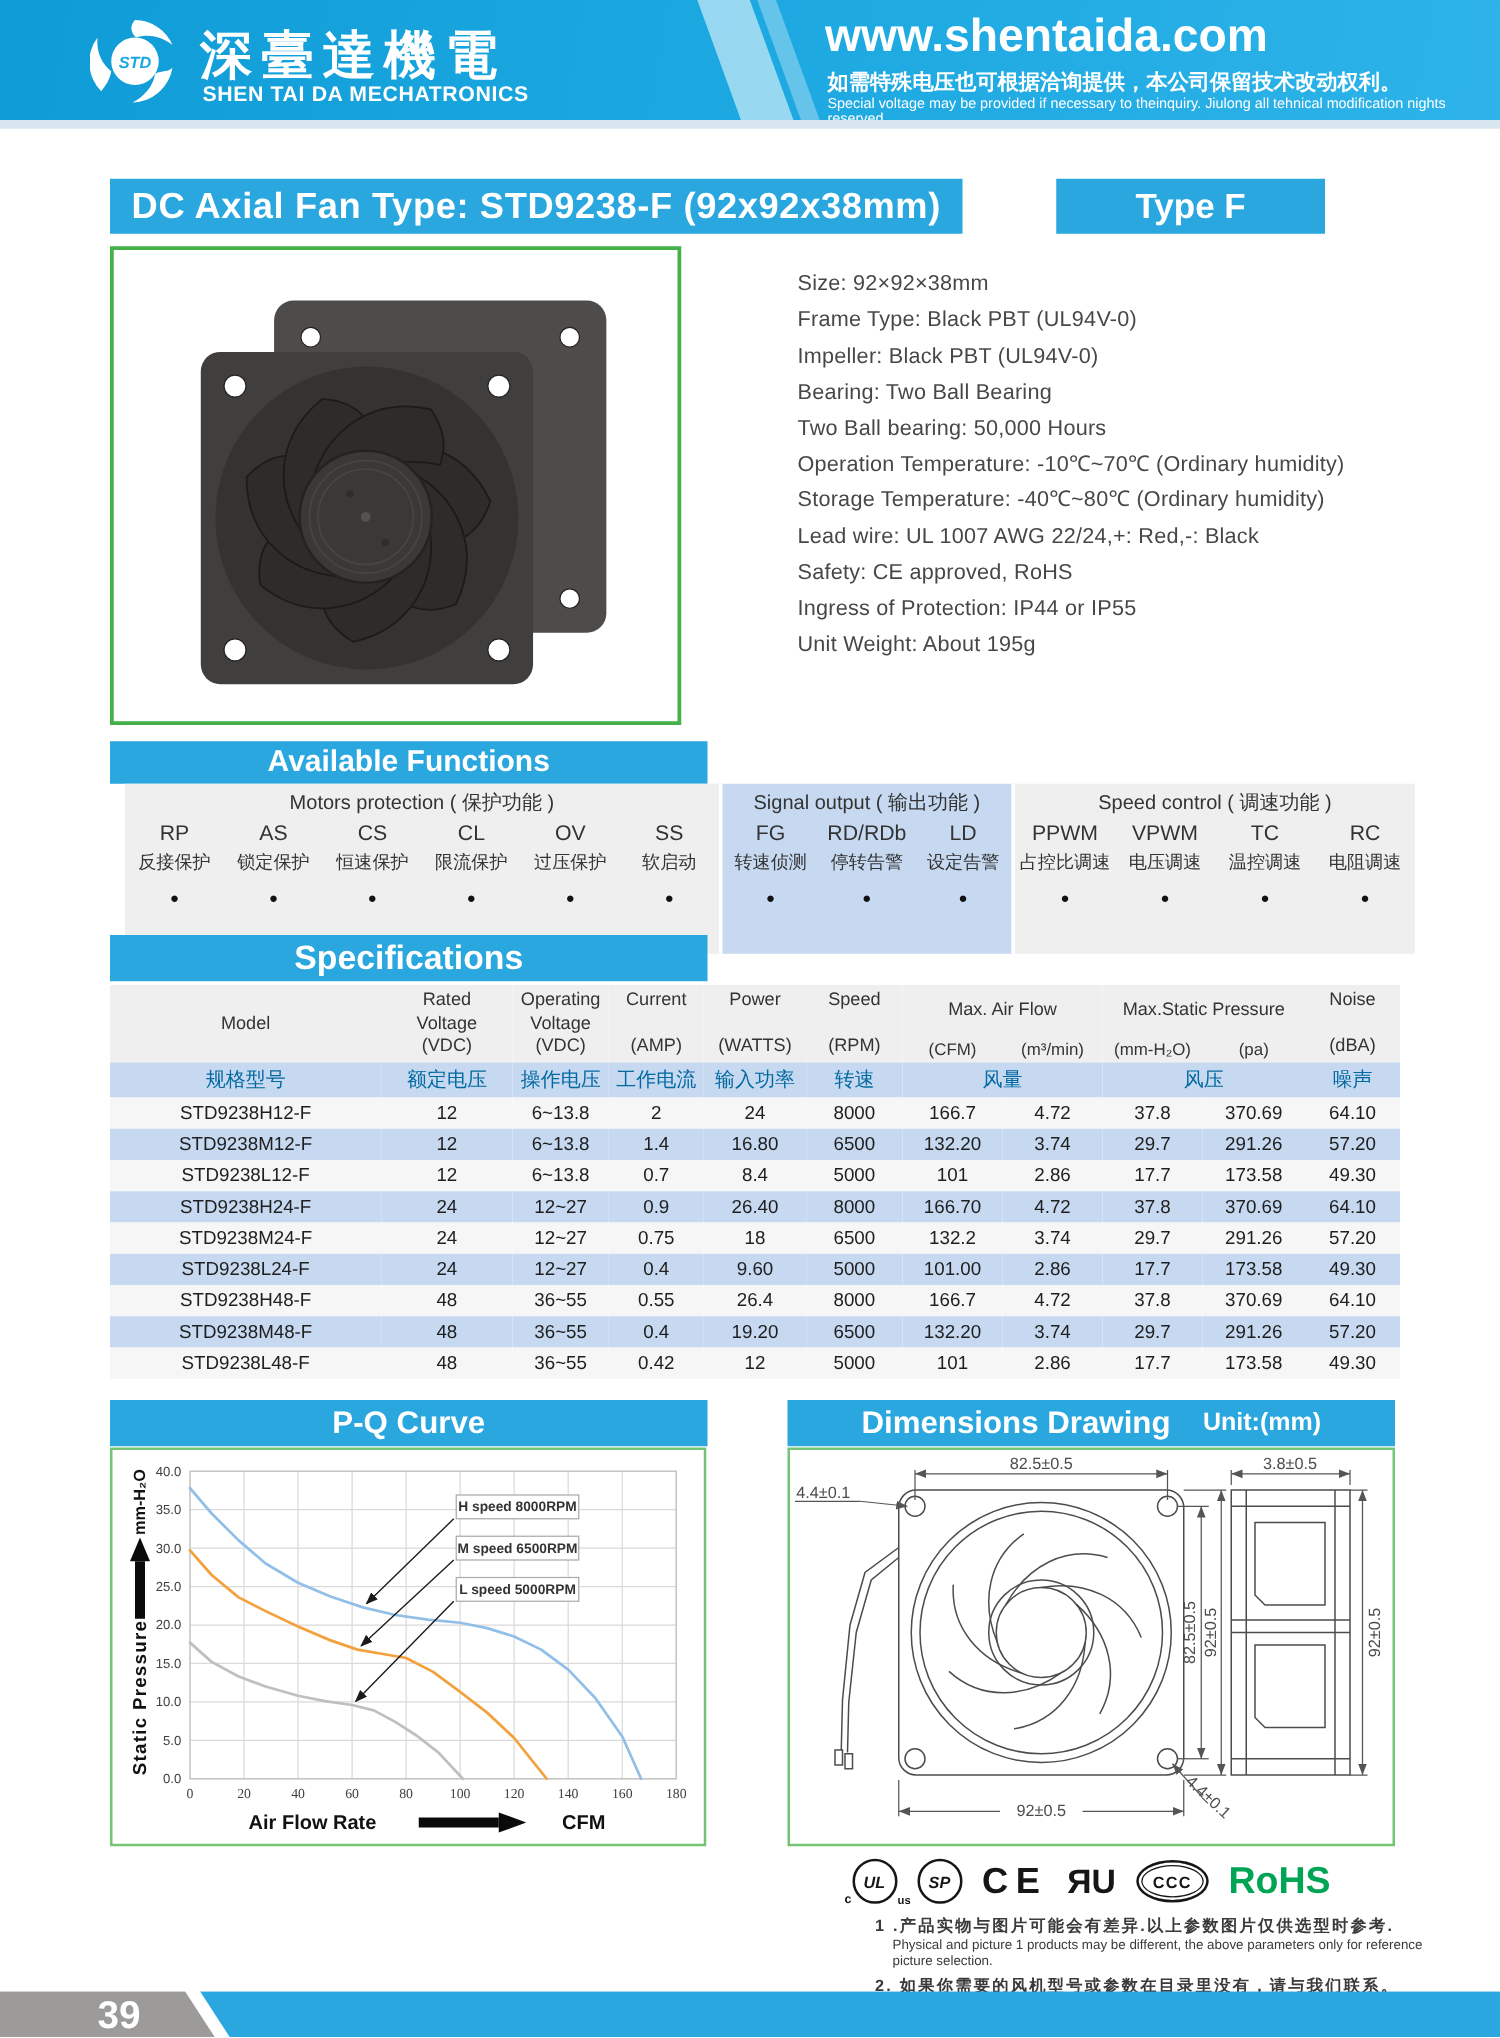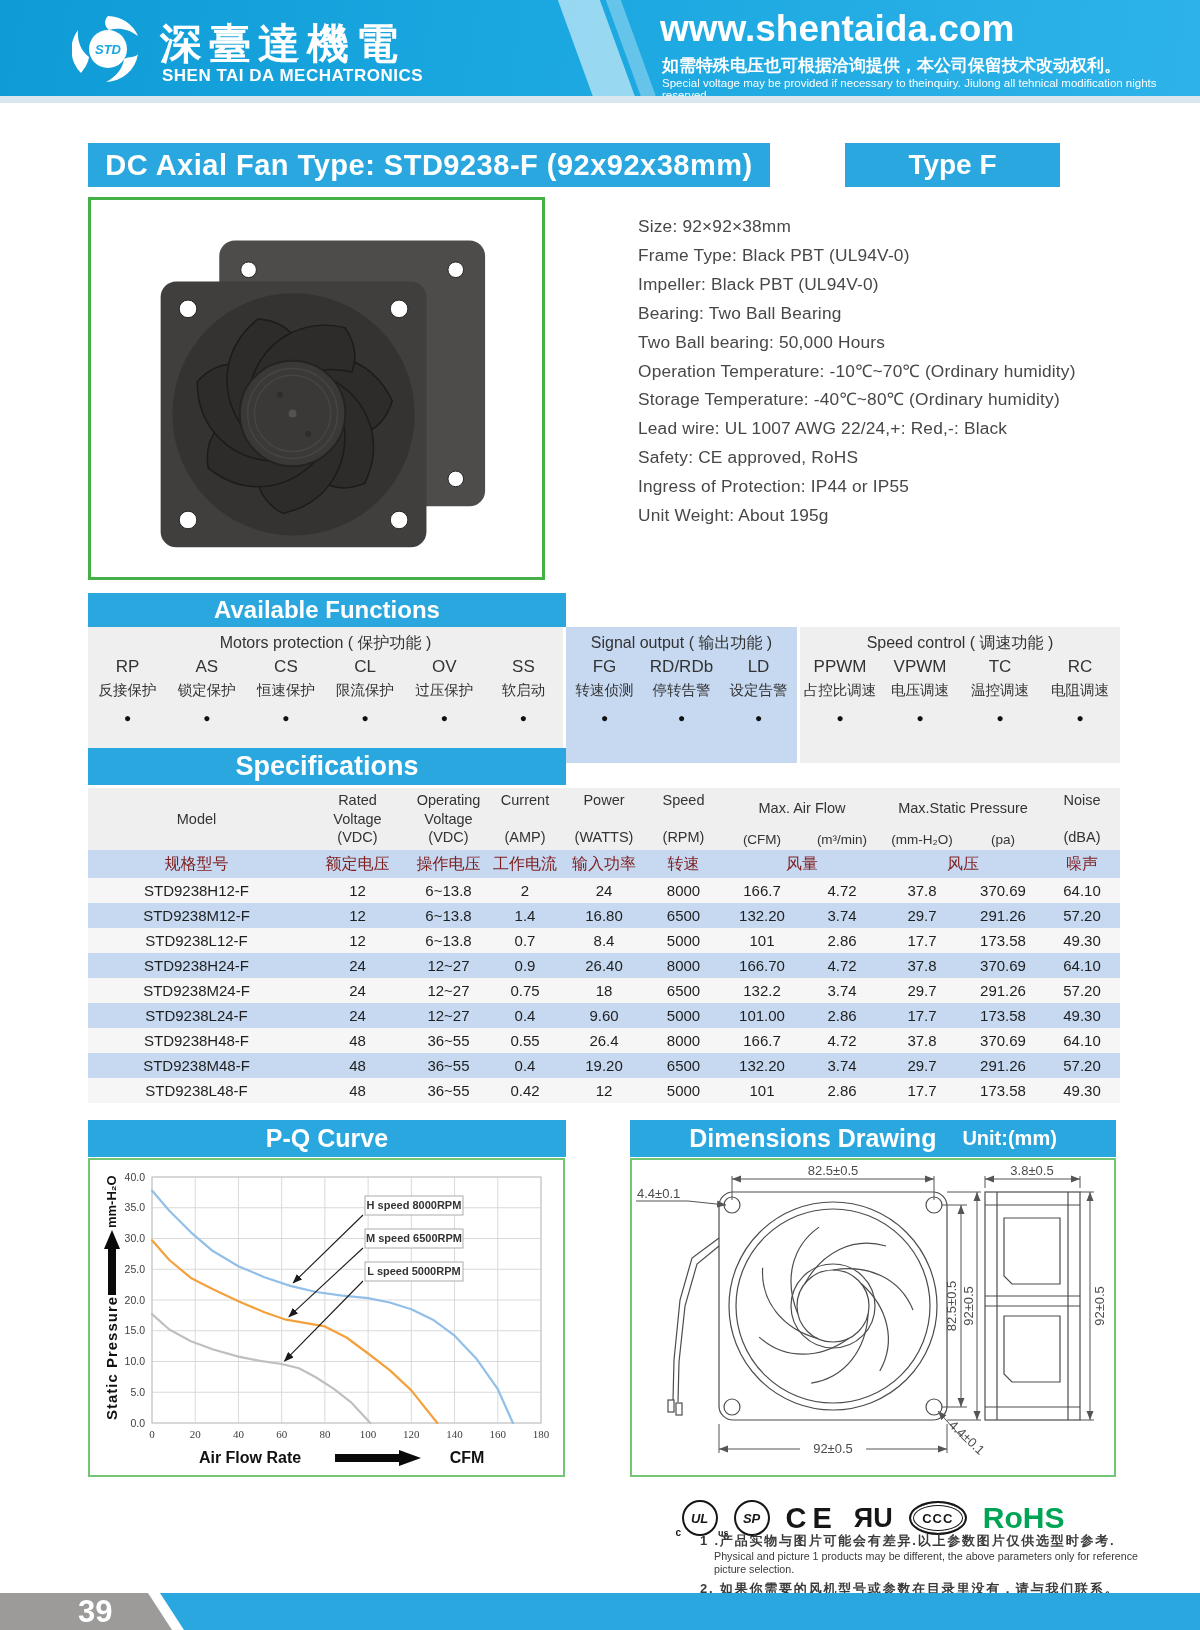--- a/index.html
+++ b/index.html
@@ -24,51 +24,51 @@
   .fn-bar{left:88px;top:593px;width:478px;height:34px;font-size:24px;}
   .spec-bar{left:88px;top:748px;width:478px;height:37px;font-size:27px;}
   .pq-bar{left:88px;top:1120px;width:478px;height:37px;font-size:25px;}
   .dim-bar{left:630px;top:1120px;width:486px;height:37px;font-size:25px;gap:26px;}
   .dim-unit{font-size:20px;font-weight:700;}
   
   .product-box{position:absolute;left:88px;top:197px;width:451px;height:377px;border:3px solid #43b147;background:#fff;display:flex;align-items:center;justify-content:center;}
   .spec-list{position:absolute;left:638px;top:212px;width:510px;}
   .spec-line{font-size:17.3px;line-height:28.9px;color:#474747;letter-spacing:.2px;}
   
-  .fn-wrap{position:absolute;left:88px;top:627px;width:1032px;height:136px;display:flex;}
+  .fn-wrap{position:absolute;left:100px;top:627px;width:1032px;height:136px;display:flex;}
   .fn-group{height:100%;}
   .g0{width:475px;background:#efeff0;}
   .g1{width:231px;background:#c6d9f1;border-left:3px solid #fff;border-right:3px solid #fff;}
   .g2{width:320px;background:#efeff0;}
   .fn-title{height:28px;line-height:31px;text-align:center;font-size:16px;color:#333;}
   .fn-cols{display:flex;}
   .fn-col{flex:1;text-align:center;}
   .fn-code{font-size:17px;height:23px;line-height:23px;color:#333;}
   .fn-cn{font-size:14.5px;height:24px;line-height:24px;color:#333;}
   .fn-dot{font-size:12px;height:29px;line-height:32px;color:#111;}
   
   .spec-table{position:absolute;left:88px;top:788px;width:1032px;border-collapse:collapse;table-layout:fixed;}
   .spec-table th,.spec-table td{text-align:center;vertical-align:middle;padding:0;font-weight:400;}
   .spec-table tr.en th{background:#efeff0;font-size:14.5px;color:#333;white-space:pre-line;line-height:1.3;height:40px;}
   .spec-table tr.en-sub th{background:#efeff0;font-size:13.5px;color:#333;height:22px;}
-  .spec-table tr.cn th{background:#c6d9f1;font-size:16px;color:#7f1d1d;height:28px;}
+  .spec-table tr.cn th{background:#c6d9f1;font-size:16px;color:#0369a1;height:28px;}
   .spec-table tbody td{background:#f6f6f6;font-size:15px;color:#1f1f1f;height:25px;}
   .spec-table tbody tr.alt td{background:#c6d9f1;}
   
   .pq-box{position:absolute;left:88px;top:1158px;width:473px;height:315px;border:2px solid #74c476;background:#fff;}
   .dim-box{position:absolute;left:630px;top:1158px;width:482px;height:315px;border:2px solid #74c476;background:#fff;}
   .xtick{font-family:"Liberation Serif",serif;font-size:11px;fill:#404040;}
   .ytick{font-size:10.5px;fill:#404040;}
   .legend-text{font-size:11px;font-weight:600;fill:#333;}
   .ax-label{font-size:16px;font-weight:700;fill:#111;}
   .ax-unit{font-size:13px;font-weight:700;fill:#111;}
   .ylab{font-size:15px;font-weight:700;fill:#111;letter-spacing:1px;}
   .dim-label{font-size:13px;fill:#4d4d4d;}
   
-  .certs{position:absolute;left:630px;top:1484px;width:486px;height:42px;display:flex;align-items:center;justify-content:center;gap:16px;margin-top:13px;}
+  .certs{position:absolute;left:630px;top:1484px;width:486px;height:42px;display:flex;align-items:center;justify-content:center;gap:16px;}
   .cert-circ{position:relative;width:32px;height:32px;border:2.5px solid #161616;border-radius:50%;display:flex;align-items:center;justify-content:center;font-weight:700;font-style:italic;font-size:13px;color:#161616;}
   .cul-c{position:absolute;left:-8px;bottom:-4px;font-size:10px;font-weight:700;font-style:normal;}
   .cul-us{position:absolute;right:-13px;bottom:-4px;font-size:9px;font-weight:700;font-style:normal;}
   .cert-ce{font-size:29px;font-weight:700;letter-spacing:6px;color:#161616;}
   .cert-ulr{font-size:27px;font-weight:800;color:#161616;}
   .cert-ccc{width:54px;height:30px;border:2.5px solid #161616;border-radius:50%;display:flex;align-items:center;justify-content:center;box-shadow:inset 0 0 0 2px #fff,inset 0 0 0 3px #161616;font-weight:800;font-size:13px;letter-spacing:1px;color:#161616;}
   .cert-rohs{font-size:30px;font-weight:800;color:#00a455;}
   .notes{position:absolute;left:700px;top:1528px;width:440px;}
   .note-cn{font-size:13px;font-weight:600;color:#3a3a3a;letter-spacing:1.8px;line-height:15px;margin-top:5px;}
   .note-en{font-size:10.7px;color:#3a3a3a;line-height:13px;margin-left:14px;margin-top:2px;}

